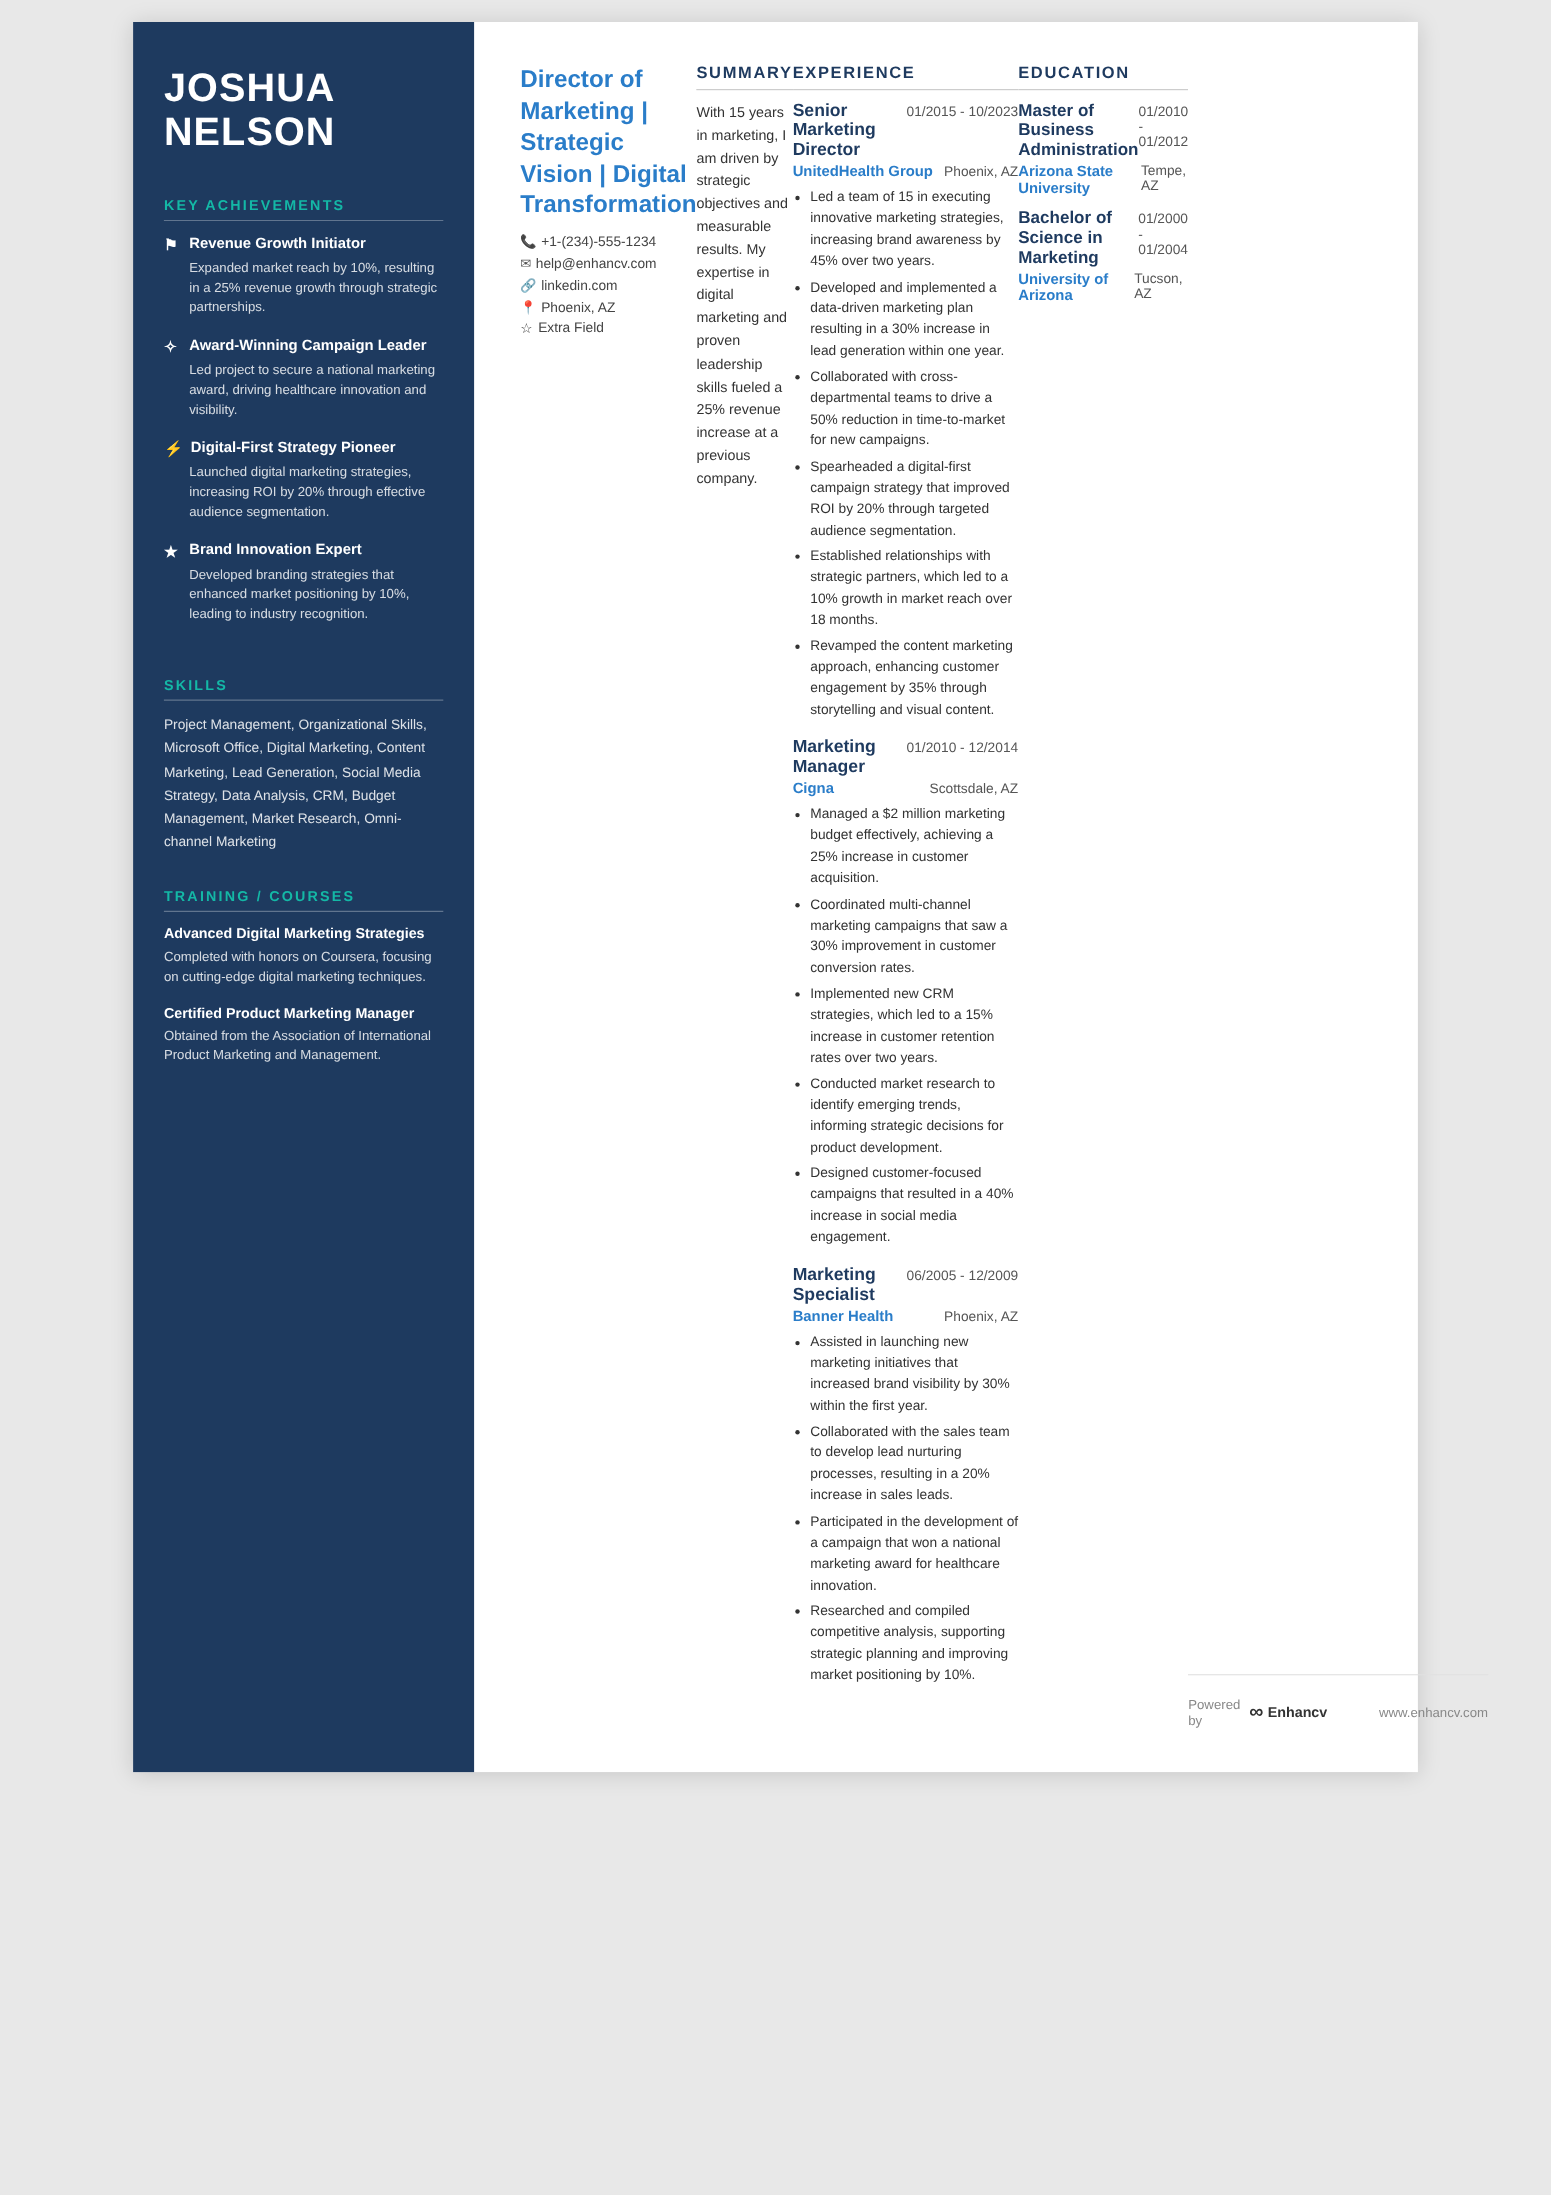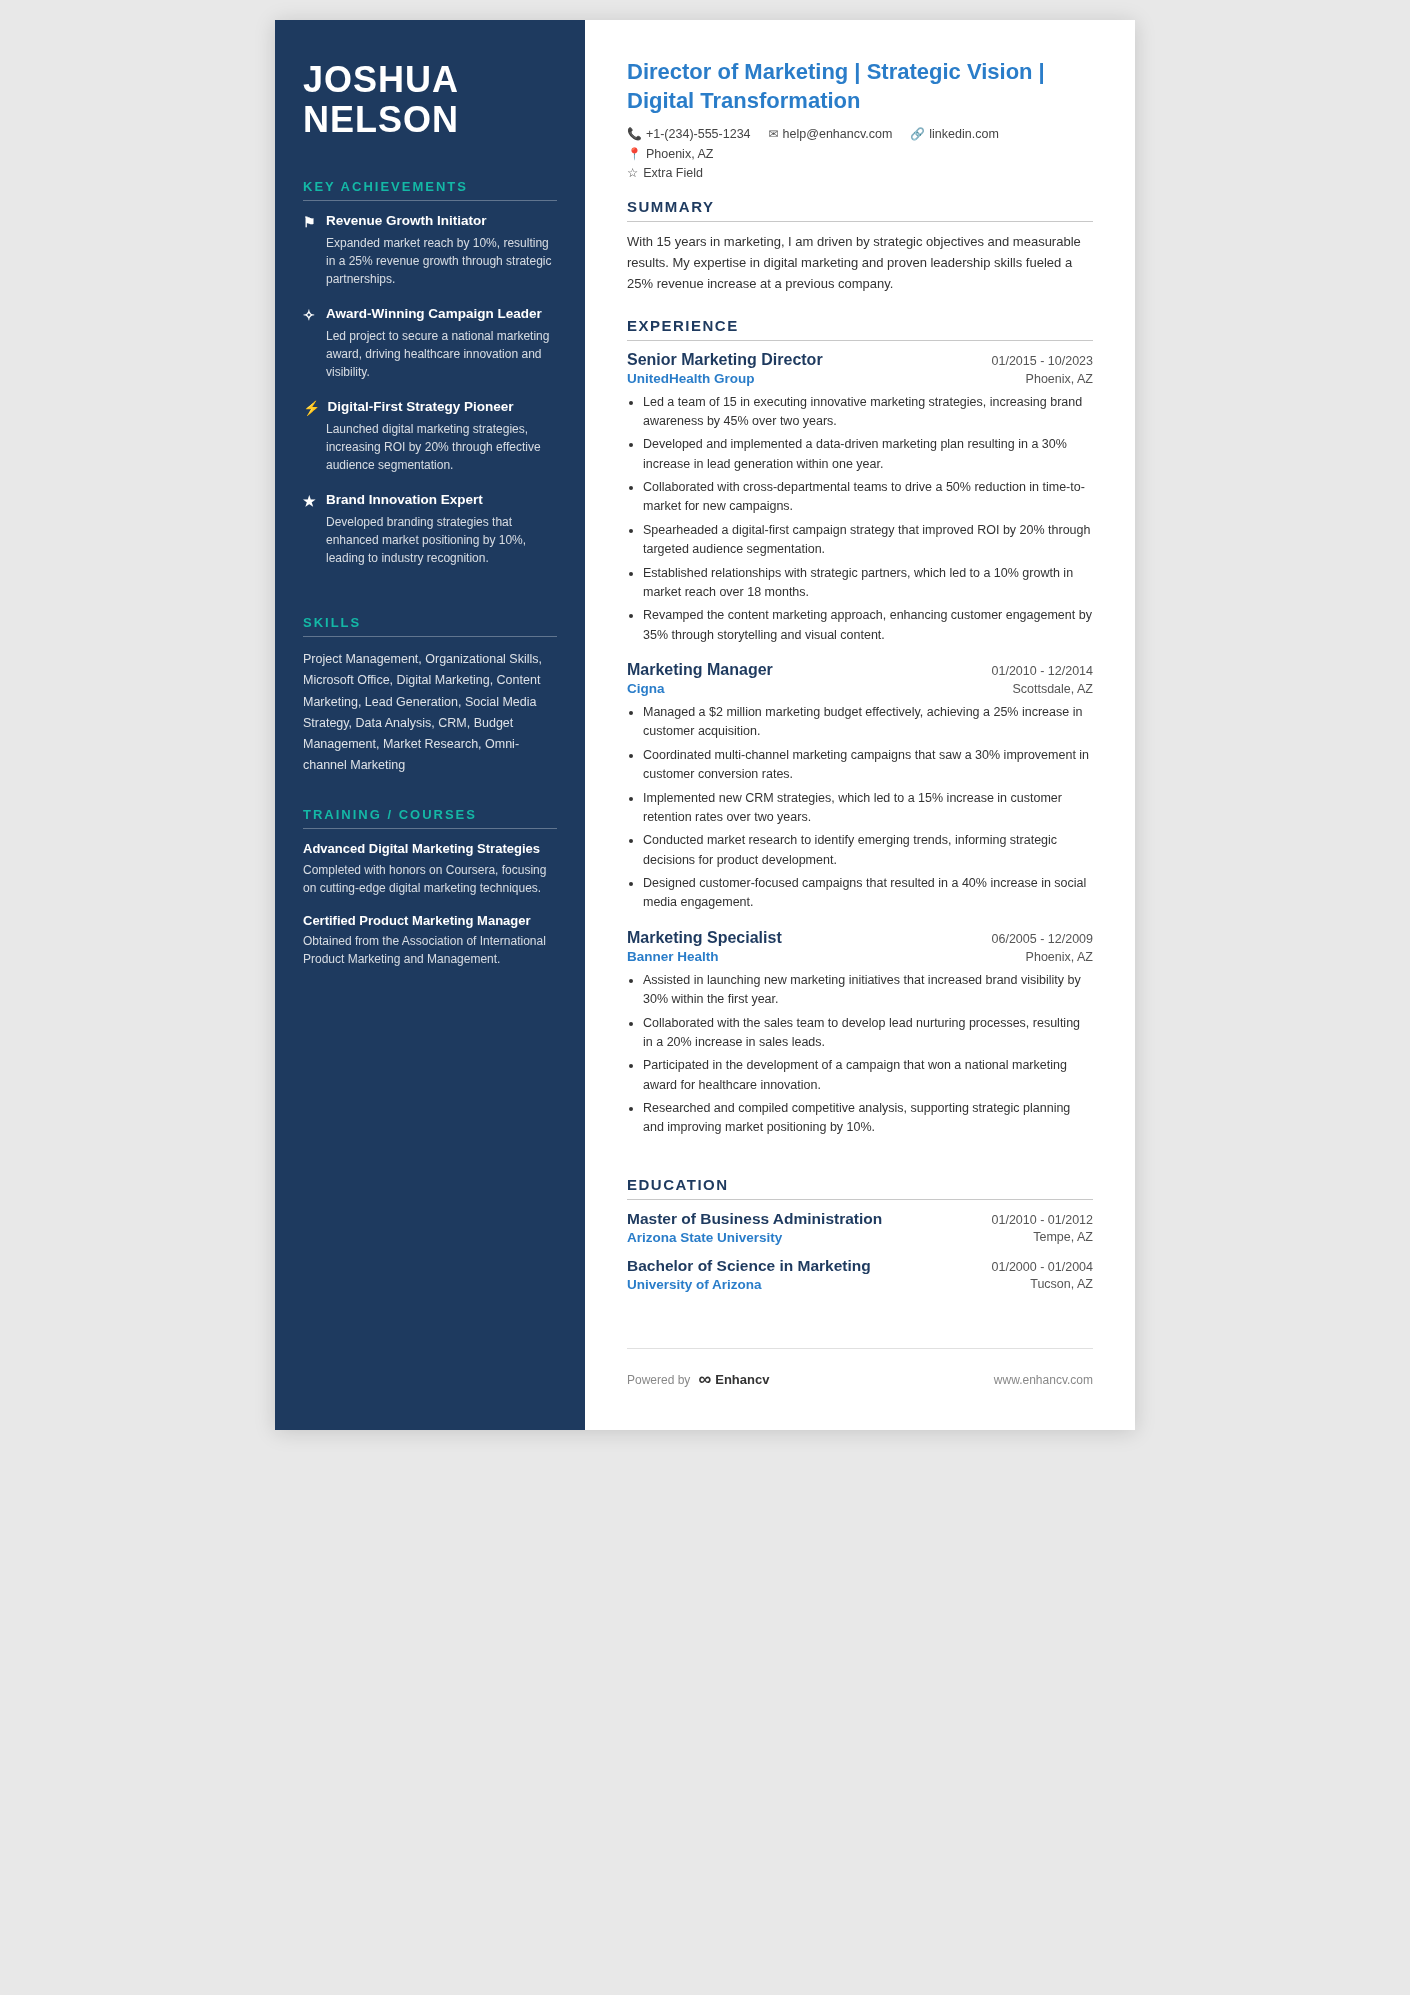--- a/index.html
+++ b/index.html
@@ -6,21 +6,21 @@
     body {
       font-family: 'Arial', sans-serif;
       background: #e8e8e8;
       display: flex;
       justify-content: center;
       align-items: flex-start;
       padding: 20px;
       min-height: 100vh;
     }
     .resume-page {
-      width: 860px;
+      width: 1168px;
       min-height: 1410px;
       background: #fff;
       display: flex;
       box-shadow: 0 2px 20px rgba(0,0,0,0.15);
     }
     
     .sidebar {
       width: 310px;
       min-width: 310px;
       background: #1e3a5f;
@@ -92,21 +92,21 @@
     .training-desc {
       font-size: 12px;
       color: rgba(255,255,255,0.82);
       line-height: 1.5;
     }
     
     .main-content {
       flex: 1;
       padding: 38px 42px 40px 42px;
       display: flex;
-      flex-direction: column;
+      flex-direction: row;
       justify-content: space-between;
     }
     .header-title {
       font-size: 22px;
       font-weight: 700;
       color: #2a7dc9;
       margin-bottom: 12px;
       line-height: 1.3;
     }
     .contact-row {

